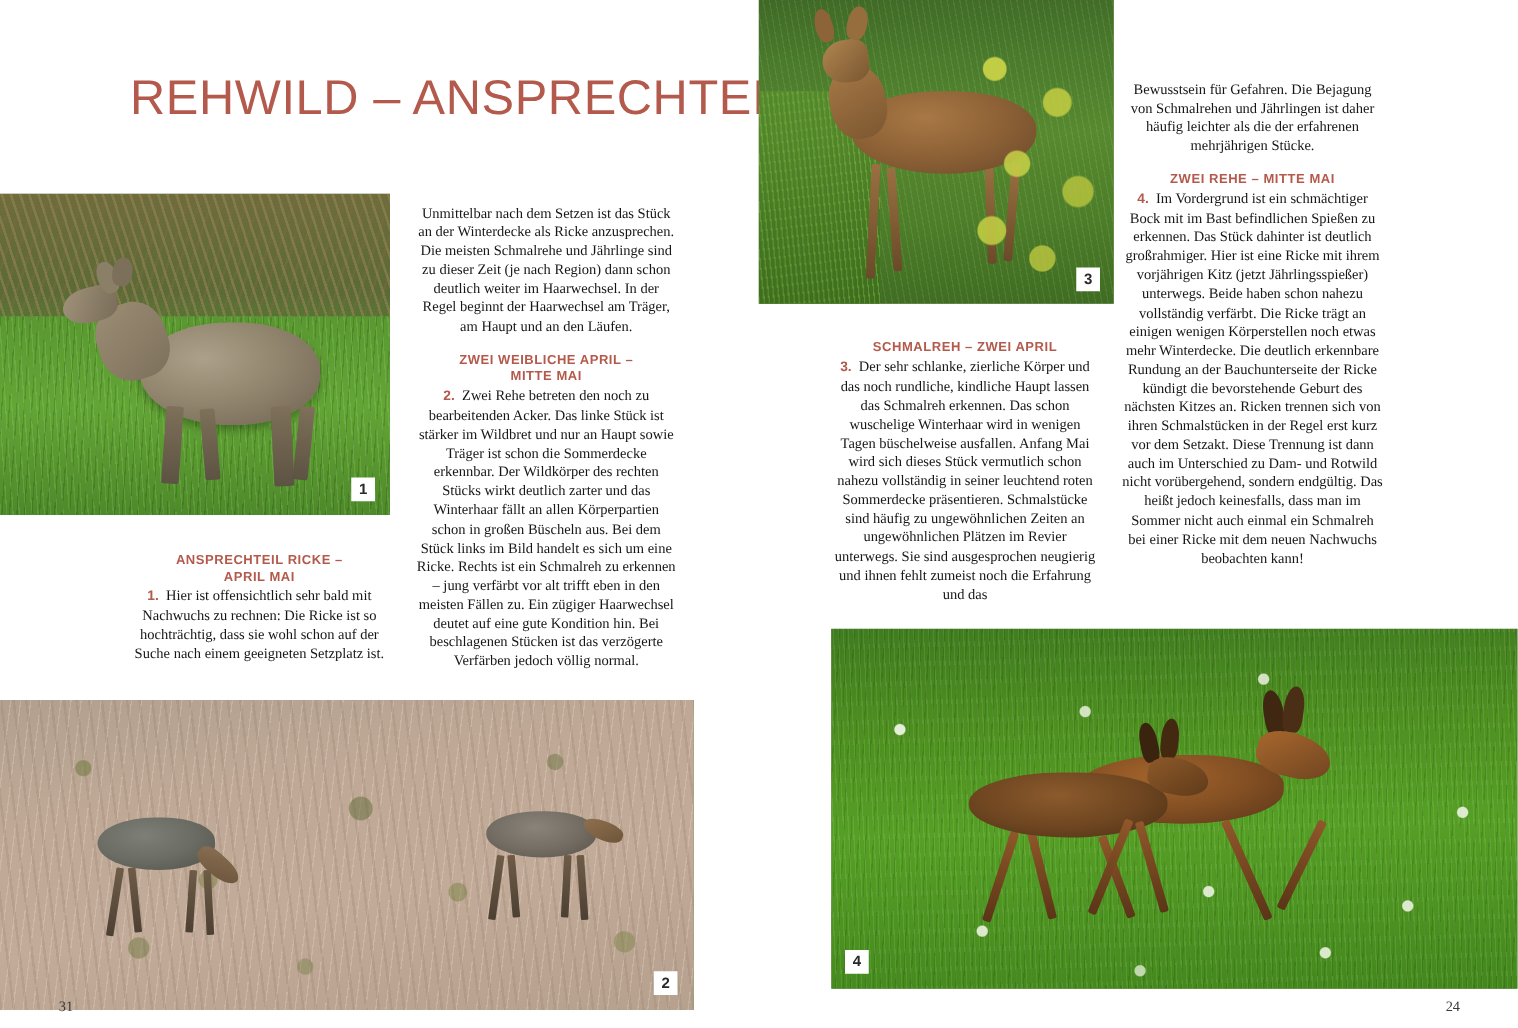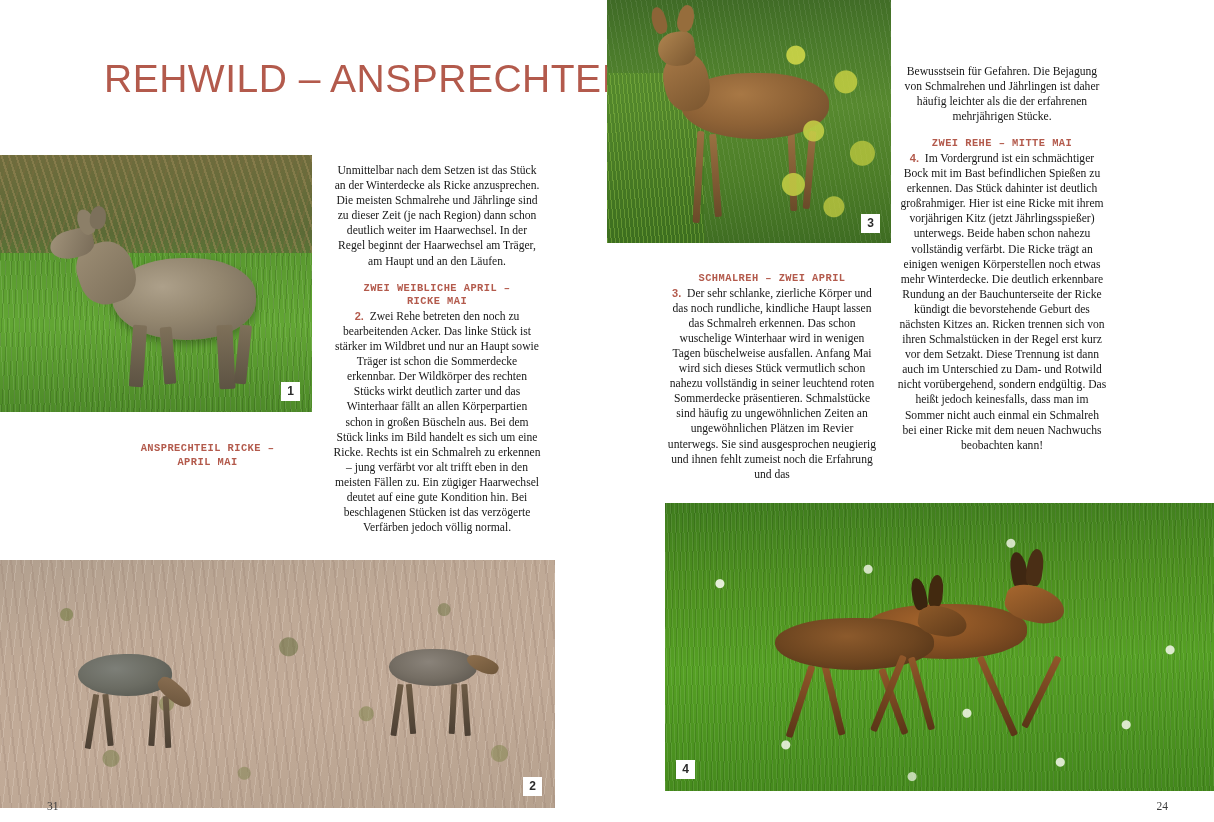--- a/index.html
+++ b/index.html
@@ -285,21 +285,21 @@
     text-align: center;
     color: #161616;
   }
   .col p {
     margin: 0;
     text-indent: 0;
   }
   .col p + p { margin-top: 0; }
 
   .sec-head {
-    font-family: Liberation Mono, monospace;
+    font-family: Liberation Sans, sans-serif;
     font-size: 10.4px;
     font-weight: 700;
     letter-spacing: 0.45px;
     color: #b35a4c;
     line-height: 13.6px;
     margin: 0;
   }
   .gap-before { margin-top: 13px !important; }
   .num {
     font-family: "Liberation Sans", sans-serif;
@@ -343,27 +343,28 @@
     <div class="deer-neck"></div>
     <div class="deer-head"></div>
     <div class="deer-ear"></div>
     <div class="deer-ear2"></div>
     <div class="badge" style="right:12px; bottom:11px;">1</div>
   </div>
 
   <div class="col" id="col-left-top">
     <p>Unmittelbar nach dem Setzen ist das Stück an der Winterdecke als Ricke anzusprechen. Die meisten Schmalrehe und Jährlinge sind zu dieser Zeit (je nach Region) dann schon deutlich weiter im Haarwechsel. In der Regel beginnt der Haarwechsel am Träger, am Haupt und an den Läufen.</p>
     <p class="sec-head gap-before">ZWEI WEIBLICHE APRIL –</p>
-    <p class="sec-head">RICKE MAI</p>
+    <p class="sec-head">MITTE MAI</p>
     <p><span class="num">2.</span>&nbsp; <span>Zwei Rehe betreten den noch zu bearbeitenden Acker. Das linke Stück ist stärker im Wildbret und nur an Haupt sowie Träger ist schon die Sommerdecke erkennbar. Der Wildkörper des rechten Stücks wirkt deutlich zarter und das Winterhaar fällt an allen Körperpartien schon in großen Büscheln aus. Bei dem Stück links im Bild handelt es sich um eine Ricke. Rechts ist ein Schmalreh zu erkennen – jung verfärbt vor alt trifft eben in den meisten Fällen zu. Ein zügiger Haarwechsel deutet auf eine gute Kondition hin. Bei beschlagenen Stücken ist das verzögerte Verfärben jedoch völlig normal.</span></p>
   </div>
 
   <div class="col" id="col-left-cap">
     <p class="sec-head">ANSPRECHTEIL RICKE –</p>
     <p class="sec-head">APRIL MAI</p>
+    <p><span class="num">1.</span>&nbsp; <span>Hier ist offensichtlich sehr bald mit Nachwuchs zu rechnen: Die Ricke ist so hochträchtig, dass sie wohl schon auf der Suche nach einem geeigneten Setzplatz ist.</span></p>
   </div>
 
   <div class="photo" id="photo2">
     <div class="bg"></div>
     <div class="speck"></div>
     <div class="lg g1"></div>
     <div class="lg g2"></div>
     <div class="lg g3"></div>
     <div class="lg g4"></div>
     <div class="d1body"></div>

